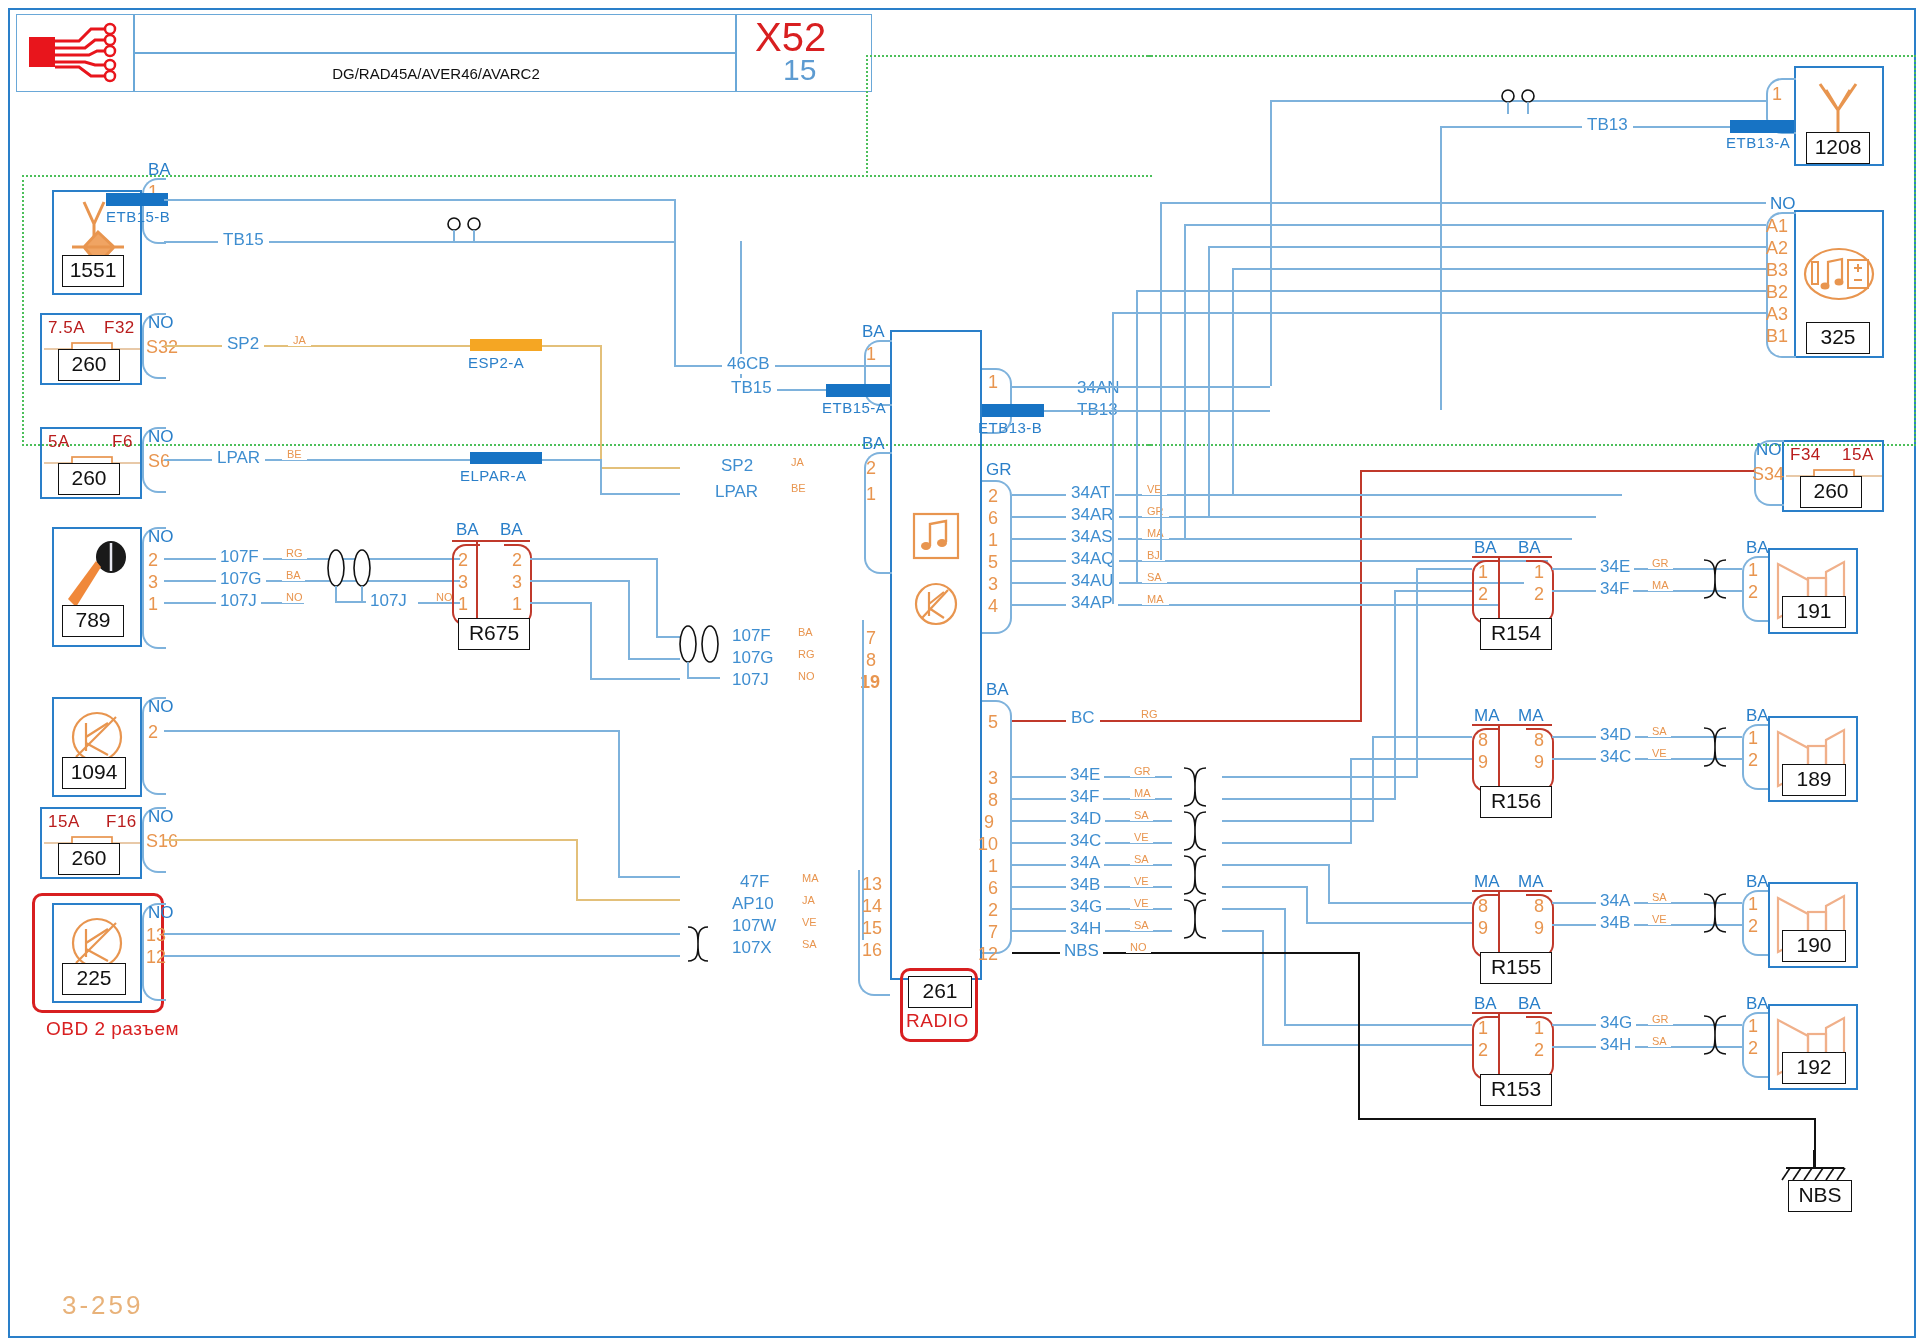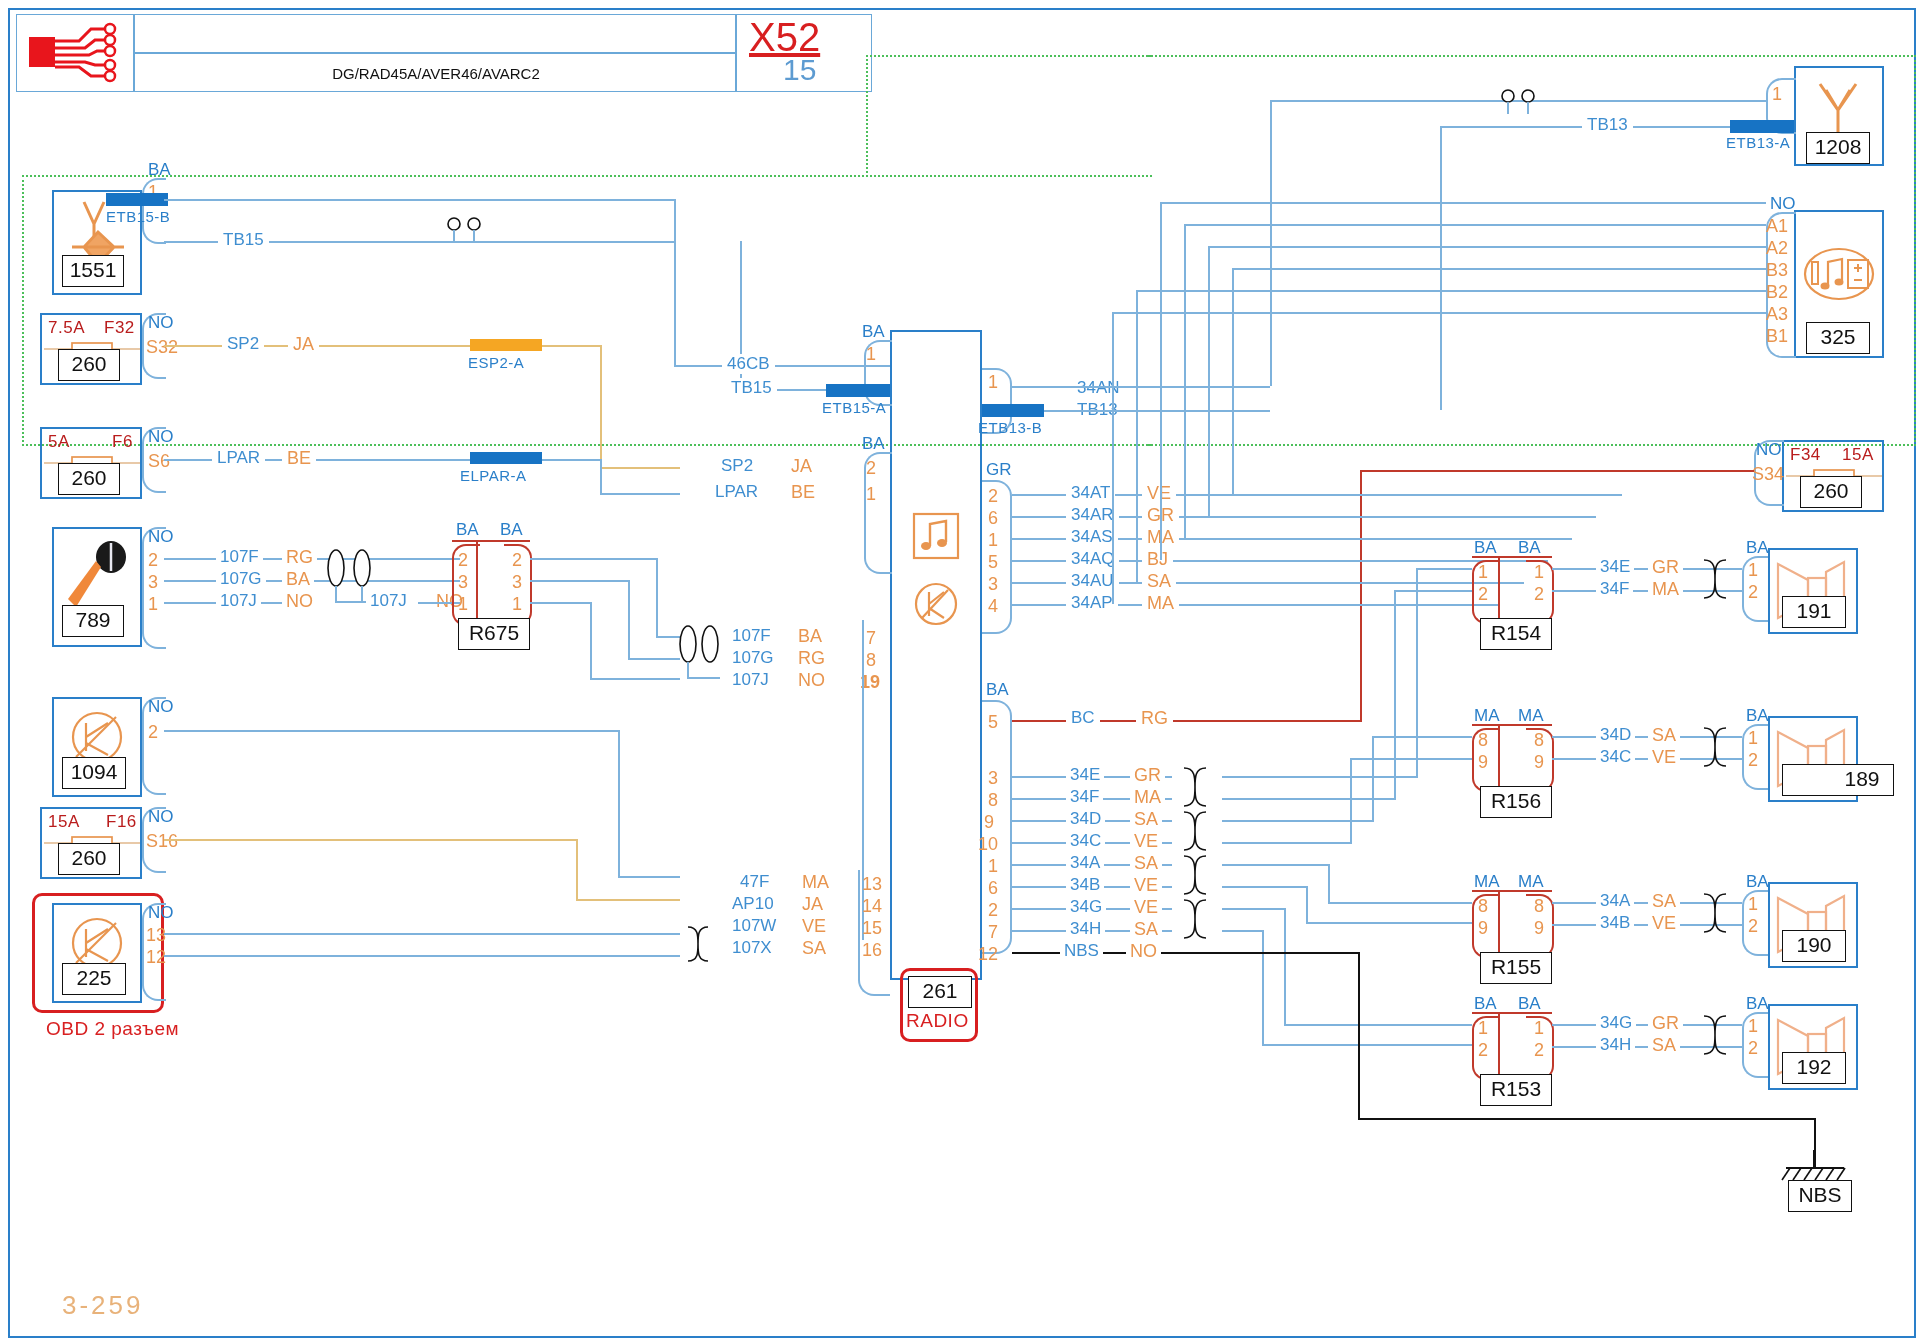--- a/index.html
+++ b/index.html
@@ -25,21 +25,21 @@
   .etb{position:absolute;background:#1773c4;height:13px;}
   .hook{position:absolute;border:2px solid #7eb2dc;border-right:none;
         border-top-left-radius:16px;border-bottom-left-radius:16px;}
   .hookr{position:absolute;border:2px solid #c0392b;border-left:none;
         border-top-right-radius:14px;border-bottom-right-radius:14px;}
   .hookl{position:absolute;border:2px solid #c0392b;border-right:none;
         border-top-left-radius:14px;border-bottom-left-radius:14px;}
   .pinno{position:absolute;font-size:18px;color:#e8954f;}
   .grp{position:absolute;font-size:17px;color:#2a7fc9;}
   .wname{position:absolute;font-size:17px;color:#3f8ed0;}
-  .wcol{position:absolute;font-size:18px;color:#e8954f;}
+  .wcol{position:absolute;font-size:11px;color:#e8954f;}
   .frame{position:absolute;border:2px solid #2a7fc9;}
   .pagenum{position:absolute;font-size:26px;color:#e8b27a;letter-spacing:3px;}
   .titlecell{position:absolute;border:1px solid #6aa8d8;box-sizing:border-box;}
   .ttxt{position:absolute;font-size:15px;color:#111;white-space:nowrap;}
   .bigred{position:absolute;font-size:40px;color:#d81f20;font-weight:400;}
   .subblue{position:absolute;font-size:30px;color:#5d9bd1;}
   svg{display:block;overflow:visible;}
 </style>
 </head>
 <body>
@@ -65,21 +65,21 @@
           <circle cx="93" cy="50" r="5"></circle>
         <circle cx="93" cy="61" r="5"></circle>
       </g>
     </svg>
   </div>
   <div class="titlecell" style="left:134px;top:14px;width:602px;height:39px;"></div>
   <div class="titlecell" style="left:134px;top:53px;width:602px;height:39px;">
     <div class="ttxt" style="left:0;top:11px;width:602px;text-align:center;">DG/RAD45A/AVER46/AVARC2</div>
   </div>
   <div class="titlecell" style="left:736px;top:14px;width:136px;height:78px;">
-    <div class="bigred" style="left:12px;top:0px;text-decoration:underline;">X52</div>
+    <div class="bigred" style="left:18px;top:0px;">X52</div>
     <div class="subblue" style="left:46px;top:38px;">15</div>
   </div>
 
   <div class="greenzone" style="left:22px;top:175px;width:1128px;height:267px;border-right:none;"></div>
   <div class="greenzone" style="left:1148px;top:55px;width:766px;height:387px;border-left:none;"></div>
   <div class="greenzone" style="left:866px;top:55px;width:284px;height:120px;border-bottom:none;border-right:none;"></div>
 
   <div class="bx blu" style="left:52px;top:190px;width:90px;height:105px;">
     <svg width="86" height="101" viewBox="0 0 86 101">
       <g stroke="#e8954f" stroke-width="3" fill="none">
@@ -591,21 +591,21 @@
   <div class="grp" style="left:1746px;top:706px;">BA</div>
   <div class="pinno" style="left:1748px;top:728px;">1</div>
   <div class="pinno" style="left:1748px;top:750px;">2</div>
   <div class="bx blu" style="left:1768px;top:716px;width:90px;height:86px;">
     <svg width="86" height="82" viewBox="0 0 86 82">
       <path d="M8 14 L8 68 L38 52 L38 30 Z" fill="none" stroke="#f0b08a" stroke-width="2.2"></path>
       <rect x="38" y="28" width="18" height="26" fill="none" stroke="#f0b08a" stroke-width="2.2"></rect>
       <path d="M56 22 L56 60 L74 70 L74 12 Z" fill="none" stroke="#f0b08a" stroke-width="2.2"></path>
     </svg>
   </div>
-  <div class="idbox" style="left:1782px;top:764px;width:62px;padding-left:48px;">189</div>
+  <div class="idbox" style="left:1782px;top:764px;width:62px;">189</div>
 
   <div class="hookl" style="left:1472px;top:894px;width:26px;height:60px;"></div>
   <div class="hookr" style="left:1526px;top:894px;width:26px;height:60px;"></div>
   <div class="abs" style="left:1498px;top:890px;width:2px;height:66px;background:#c0392b;"></div>
   <div class="abs" style="left:1472px;top:890px;width:80px;height:2px;background:#c0392b;"></div>
   <div class="grp" style="left:1474px;top:872px;">MA</div>
   <div class="grp" style="left:1518px;top:872px;">MA</div>
   <div class="pinno" style="left:1478px;top:896px;">8</div>
   <div class="pinno" style="left:1478px;top:918px;">9</div>
   <div class="pinno" style="left:1534px;top:896px;">8</div>

